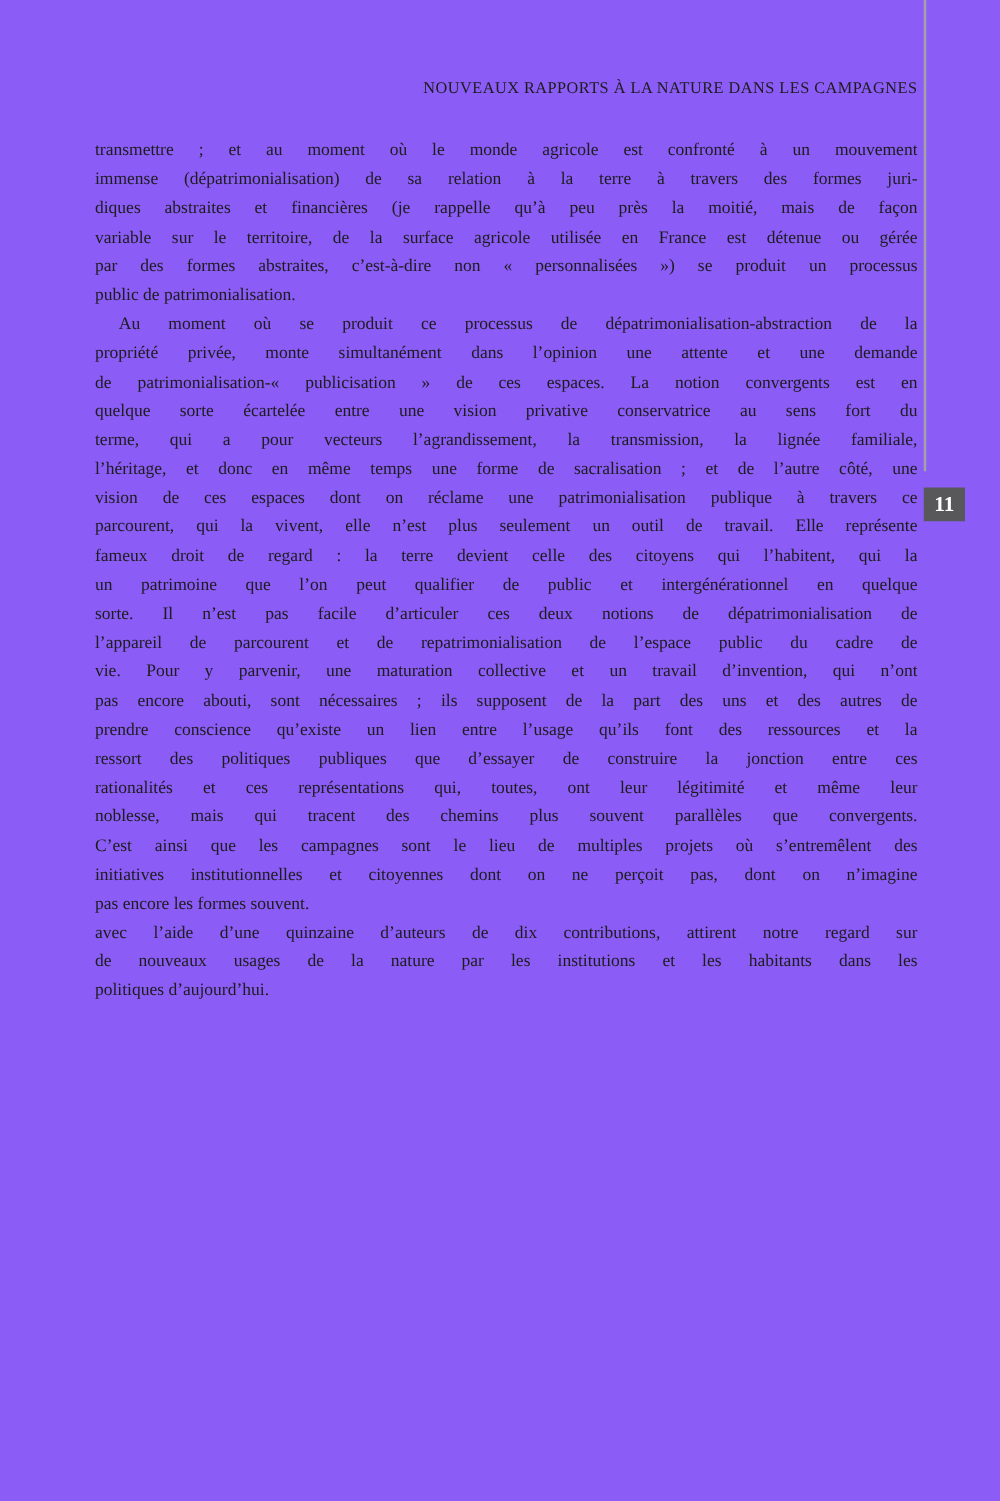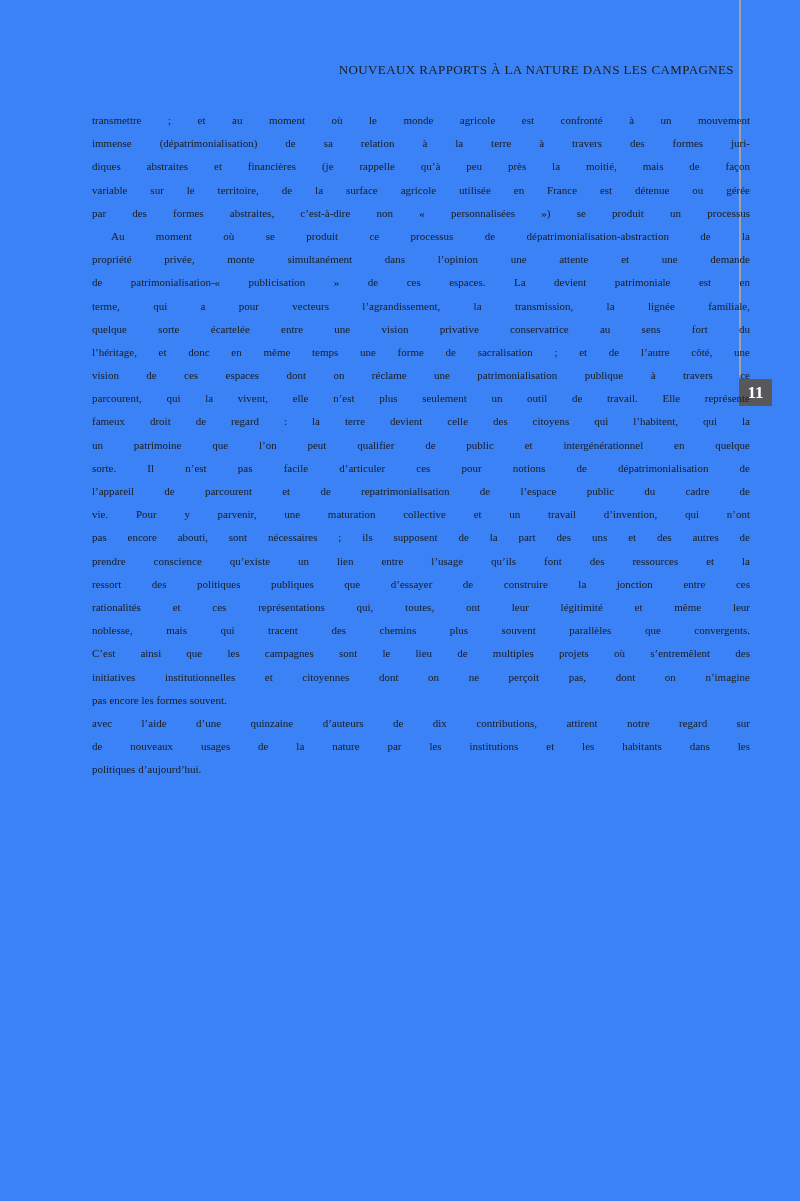--- a/index.html
+++ b/index.html
@@ -1,21 +1,21 @@
 <!DOCTYPE html>
 <html><head>
 <meta charset="utf-8">
 <style>
   * { margin: 0; padding: 0; box-sizing: border-box; }
   html, body { background: #ffffff; }
   .page {
     position: relative;
     width: 800px;
     height: 1201px;
-    background: #3b82f6;
+    background: #8b5cf6;
     font-family: "Liberation Serif", "DejaVu Serif", serif;
     color: #1c1c1c;
     overflow: hidden;
   }
   .running-header {
     position: absolute;
     top: 62px;
     left: 76px;
     width: 658px;
     text-align: right;
@@ -28,37 +28,37 @@
     position: absolute;
     left: 739px;
     top: 0;
     width: 2px;
     height: 377px;
     background: #a3a3a3;
   }
   .page-badge {
     position: absolute;
     left: 739px;
-    top: 379px;
+    top: 390px;
     width: 33px;
     height: 27px;
     background: #58585a;
     color: #ffffff;
     font-size: 17px;
     font-weight: bold;
     text-align: center;
     line-height: 27px;
     font-family: "Liberation Serif", "DejaVu Serif", serif;
   }
   .text-block {
     position: absolute;
-    left: 92px;
+    left: 76px;
     top: 109px;
     width: 658px;
-    font-size: 11px;
+    font-size: 14px;
   }
   .paragraph { display: block; }
   .line {
     text-align: justify;
     text-align-last: justify;
     height: 23.2px;
     line-height: 23.2px;
     overflow: hidden;
     white-space: normal;
   }
@@ -75,33 +75,34 @@
 
   <div class="page-badge">11</div>
 
   <div class="text-block" id="text-block">
       <div class="paragraph">
         <div class="line">transmettre ; et au moment où le monde agricole est confronté à un mouvement</div>
         <div class="line">immense (dépatrimonialisation) de sa relation à la terre à travers des formes juri-</div>
         <div class="line">diques abstraites et financières (je rappelle qu’à peu près la moitié, mais de façon</div>
         <div class="line">variable sur le territoire, de la surface agricole utilisée en France est détenue ou gérée</div>
         <div class="line">par des formes abstraites, c’est-à-dire non « personnalisées ») se produit un processus</div>
+        <div class="line last">public de patrimonialisation.</div>
       </div>
       <div class="paragraph">
         <div class="line first-indent">Au moment où se produit ce processus de dépatrimonialisation-abstraction de la</div>
         <div class="line">propriété privée, monte simultanément dans l’opinion une attente et une demande</div>
-        <div class="line">de patrimonialisation-« publicisation » de ces espaces. La devient patrimoniale est en</div>
+        <div class="line">de patrimonialisation-« publicisation » de ces espaces. La notion convergents est en</div>
+        <div class="line">quelque sorte écartelée entre une vision privative conservatrice au sens fort du</div>
         <div class="line">terme, qui a pour vecteurs l’agrandissement, la transmission, la lignée familiale,</div>
-        <div class="line">quelque sorte écartelée entre une vision privative conservatrice au sens fort du</div>
         <div class="line">l’héritage, et donc en même temps une forme de sacralisation ; et de l’autre côté, une</div>
         <div class="line">vision de ces espaces dont on réclame une patrimonialisation publique à travers ce</div>
         <div class="line">parcourent, qui la vivent, elle n’est plus seulement un outil de travail. Elle représente</div>
         <div class="line">fameux droit de regard : la terre devient celle des citoyens qui l’habitent, qui la</div>
         <div class="line">un patrimoine que l’on peut qualifier de public et intergénérationnel en quelque</div>
-        <div class="line">sorte. Il n’est pas facile d’articuler ces pour notions de dépatrimonialisation de</div>
+        <div class="line">sorte. Il n’est pas facile d’articuler ces deux notions de dépatrimonialisation de</div>
         <div class="line">l’appareil de parcourent et de repatrimonialisation de l’espace public du cadre de</div>
         <div class="line">vie. Pour y parvenir, une maturation collective et un travail d’invention, qui n’ont</div>
         <div class="line">pas encore abouti, sont nécessaires ; ils supposent de la part des uns et des autres de</div>
         <div class="line">prendre conscience qu’existe un lien entre l’usage qu’ils font des ressources et la</div>
         <div class="line">ressort des politiques publiques que d’essayer de construire la jonction entre ces</div>
         <div class="line">rationalités et ces représentations qui, toutes, ont leur légitimité et même leur</div>
         <div class="line">noblesse, mais qui tracent des chemins plus souvent parallèles que convergents.</div>
         <div class="line">C’est ainsi que les campagnes sont le lieu de multiples projets où s’entremêlent des</div>
         <div class="line">initiatives institutionnelles et citoyennes dont on ne perçoit pas, dont on n’imagine</div>
         <div class="line last">pas encore les formes souvent.</div>

